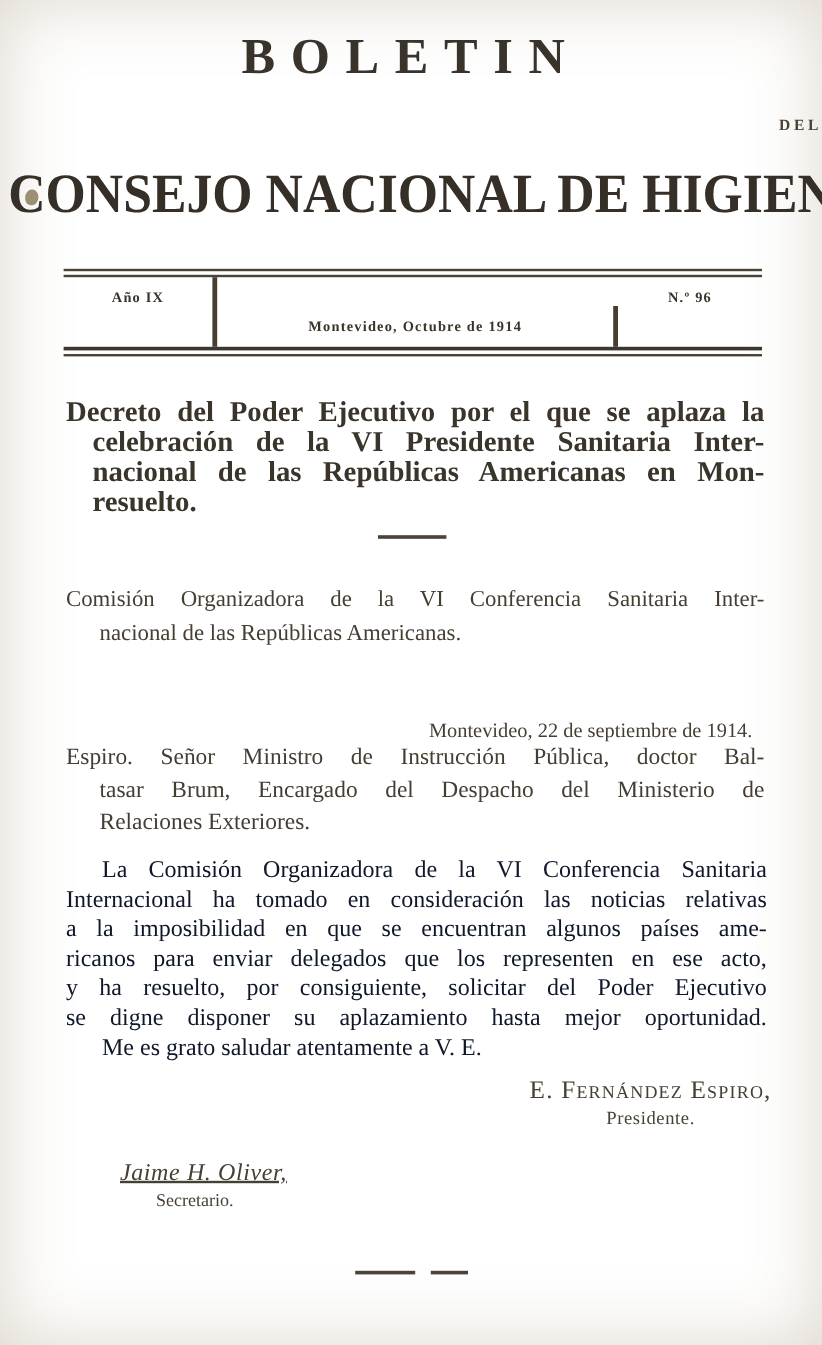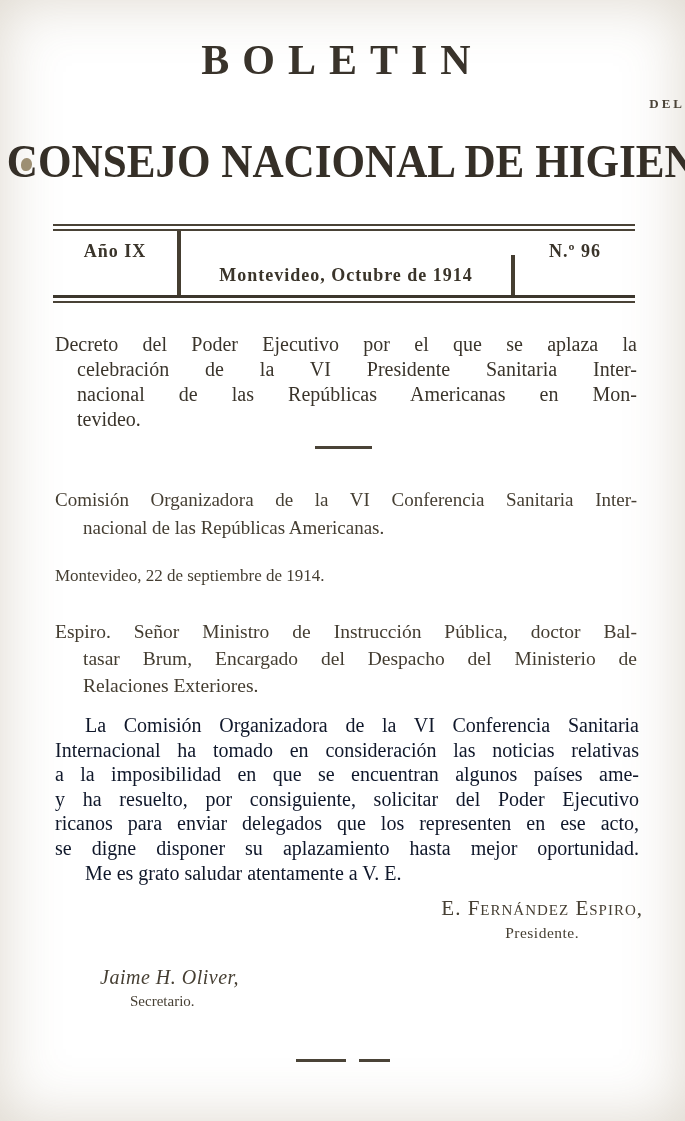--- a/index.html
+++ b/index.html
@@ -12,21 +12,21 @@
     background:
       radial-gradient(ellipse 130% 100% at 50% 40%, rgba(255,248,228,0.55) 0%, rgba(255,248,228,0) 60%),
       linear-gradient(90deg, #e2d4b4 0%, #ead dbf 3%, #e9dcbf 97%, #e0d2b2 100%),
       #e8dabc;
     box-shadow: inset 0 0 60px rgba(120,95,55,0.25);
   }
   .abs { position: absolute; }
 
   
   .masthead-title {
-    top: 36px; left: 0; width: 100%;
+    top: 24px; left: 0; width: 100%;
     text-align: center;
     font-size: 42px; font-weight: bold;
     letter-spacing: 13px;
     color: #39332b;
   }
   .masthead-del {
     top: 96px; left: 0; width: 100%;
     text-align: right;
     font-size: 13px; font-weight: bold;
     letter-spacing: 3px;
@@ -55,57 +55,58 @@
     padding: 3px 0;
   }
   .banner-inner {
     border-top: 2px solid #494236;
     border-bottom: 3px solid #3c362c;
     display: flex;
     align-items: stretch;
   }
   .banner-cell {
     font-weight: bold;
-    font-size: 18px;
+    font-size: 12px;
     letter-spacing: 1px;
     padding: 10px 6px 9px 6px;
     text-align: center;
     color: #3a342a;
     white-space: nowrap;
   }
   .cell-year   { width: 112px; border-right: 4px solid #453e31; }
   .cell-issue  { flex: 1; border-right: 4px solid #453e31; margin-top: 24px; }
   .cell-number { width: 108px; }
 
   
   .line { white-space: nowrap; }
   .j { text-align: justify; text-align-last: justify; white-space: normal; }
 
   .decree-title {
     top: 332px; left: 55px; width: 582px;
-    font-size: 20px; font-weight: normal;
+    font-size: 24px; font-weight: bold;
     line-height: 25px;
     color: #3a342b;
   }
   .decree-title .cont { padding-left: 22px; }
 
   .rule-small {
     top: 446px; left: 315px; width: 57px; height: 3px;
     background: #4a4337;
   }
 
   .commission {
     top: 486px; left: 55px; width: 582px;
     font-size: 19px; line-height: 28px;
     color: #453e32;
   }
   .commission .cont { padding-left: 28px; }
 
   .dateline {
-    top: 566px; left: 55px; width: 572px;
+    top: 599px; left: 55px; width: 572px;
+    text-align: right;
     font-size: 17px;
     color: #453e32;
   }
 
   .addressee {
     top: 618px; left: 55px; width: 582px;
     font-size: 19.5px; line-height: 27px;
     color: #443d31;
   }
   .addressee .cont { padding-left: 28px; }
@@ -137,20 +138,21 @@
   }
 
   .sig-secretary {
     top: 966px; left: 100px;
     color: #463f33;
   }
   .sig-secretary .name {
     font-style: italic;
     font-size: 20px;
     letter-spacing: 0.5px;
+    text-decoration: underline;
   }
   .sig-secretary .role {
     font-size: 15px;
     margin-top: 4px;
     padding-left: 30px;
   }
 
   
   .bottom-rule {
     top: 1059px; left: 0; width: 100%;
@@ -173,21 +175,21 @@
     <div class="banner-cell cell-year">Año IX</div>
     <div class="banner-cell cell-issue">Montevideo, Octubre de 1914</div>
     <div class="banner-cell cell-number">N.º 96</div>
   </div>
 </div>
 
 <div class="abs decree-title">
   <div class="line j">Decreto del Poder Ejecutivo por el que se aplaza la</div>
   <div class="line j cont">celebración de la VI Presidente Sanitaria Inter-</div>
   <div class="line j cont">nacional de las Repúblicas Americanas en Mon-</div>
-  <div class="line cont">tevideo.</div>
+  <div class="line cont">resuelto.</div>
 </div>
 
 <div class="abs rule-small"></div>
 
 <div class="abs commission">
   <div class="line j">Comisión Organizadora de la VI Conferencia Sanitaria Inter-</div>
   <div class="line cont">nacional de las Repúblicas Americanas.</div>
 </div>
 
 <div class="abs dateline">Montevideo, 22 de septiembre de 1914.</div>
@@ -195,22 +197,22 @@
 <div class="abs addressee">
   <div class="line j">Espiro. Señor Ministro de Instrucción Pública, doctor Bal-</div>
   <div class="line j cont">tasar Brum, Encargado del Despacho del Ministerio de</div>
   <div class="line cont">Relaciones Exteriores.</div>
 </div>
 
 <div class="abs body-par">
   <div class="line j first">La Comisión Organizadora de la VI Conferencia Sanitaria</div>
   <div class="line j">Internacional ha tomado en consideración las noticias relativas</div>
   <div class="line j">a la imposibilidad en que se encuentran algunos países ame-</div>
+  <div class="line j">ricanos para enviar delegados que los representen en ese acto,</div>
   <div class="line j">y ha resuelto, por consiguiente, solicitar del Poder Ejecutivo</div>
-  <div class="line j">ricanos para enviar delegados que los representen en ese acto,</div>
   <div class="line j">se digne disponer su aplazamiento hasta mejor oportunidad.</div>
   <div class="line closing">Me es grato saludar atentamente a V. E.</div>
 </div>
 
 <div class="abs sig-president">
   <div class="name">E. Fernández Espiro,</div>
   <div class="role">Presidente.</div>
 </div>
 
 <div class="abs sig-secretary">

